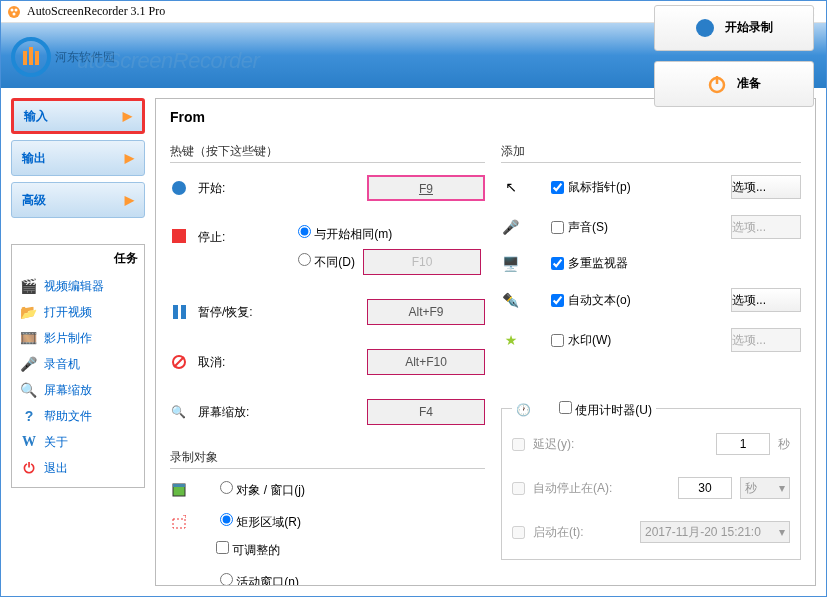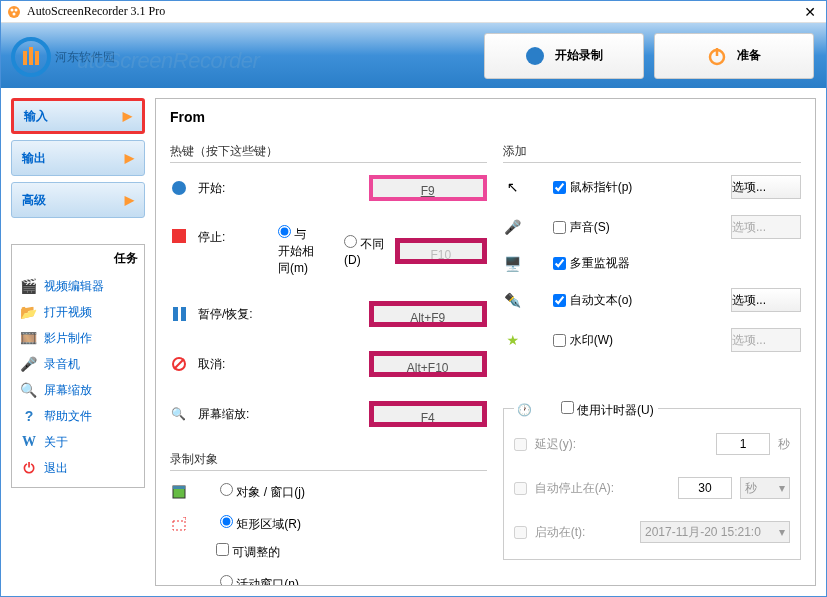--- a/index.html
+++ b/index.html
@@ -6,44 +6,44 @@
 body { width: 827px; height: 597px; background: #fff; border: 1px solid #4a90d9; overflow: hidden; position: relative; }
 .titlebar { height: 22px; background: #fff; display: flex; align-items: center; padding: 0 6px; border-bottom: 1px solid #e0e0e0; }
 .titlebar-icon { width: 14px; height: 14px; margin-right: 6px; }
 .titlebar-title { flex: 1; color: #000; font-family: Liberation Serif, serif; }
 .titlebar-close { width: 20px; text-align: center; cursor: pointer; font-size: 14px; }
 .header { height: 65px; background: linear-gradient(to bottom, #b3d4f2 0%, #3d8fd8 50%, #2a7ec8 100%); display: flex; align-items: center; padding: 0 12px; position: relative; }
 .watermark { position: absolute; left: 10px; top: 14px; display: flex; align-items: center; }
 .watermark-icon { width: 40px; height: 40px; }
 .watermark-text { font-size: 12px; color: #1e5a8e; font-weight: normal; margin-left: 4px; }
 .brand-text { position: absolute; left: 76px; top: 25px; font-size: 22px; color: rgba(100,160,210,0.4); font-weight: normal; letter-spacing: -0.5px; font-style: italic; }
-.header-buttons { margin-left: auto; display: flex; gap: 10px; }
+.header-buttons { margin-left: auto; display: flex; gap: 10px; flex-direction: column; }
 .header-btn { width: 160px; height: 46px; background: linear-gradient(to bottom, #fff, #f0f0f0); border: 1px solid #ccc; border-radius: 3px; display: flex; align-items: center; justify-content: center; gap: 10px; cursor: pointer; font-size: 15px; font-weight: bold; }
 .main-area { display: flex; height: calc(100% - 87px); padding: 10px; gap: 10px; }
 .left-col { width: 134px; display: flex; flex-direction: column; gap: 6px; text-align: right; }
 .nav-btn { height: 36px; background: linear-gradient(to bottom, #e8f2fb, #c4ddf2); border: 1px solid #9cc3e5; border-radius: 3px; display: flex; align-items: center; padding: 0 10px; cursor: pointer; font-size: 14px; font-weight: bold; color: #0066cc; }
 .nav-btn.selected { border: 3px solid #e33; }
 .nav-btn .arrow { margin-left: auto; color: #ff9933; font-size: 12px; }
 .tasks-panel { margin-top: 20px; border: 1px solid #bbb; padding: 6px 2px; background: #fff; }
 .tasks-title { font-weight: bold; margin: -14px 0 6px 6px; background: #fff; display: inline-block; padding: 0 4px; }
 .task-item { display: flex; align-items: center; gap: 6px; padding: 4px 6px; cursor: pointer; color: #0066cc; font-size: 13px; }
 .task-item .ticon { width: 18px; height: 18px; display: flex; align-items: center; justify-content: center; font-size: 14px; }
 .right-col { flex: 1; border: 1px solid #bbb; padding: 10px 14px; overflow: auto; }
 .panel-title { font-weight: bold; font-size: 14px; margin-bottom: 18px; }
 .row-grid { display: flex; gap: 16px; }
 .col-left { flex: 1.05; }
 .col-right { flex: 1; }
 .group-label { font-size: 12px; margin-bottom: 8px; color: #333; }
 .group-underline { border-bottom: 1px solid #ccc; margin-bottom: 12px; padding-bottom: 2px; }
 .hotkey-row { display: flex; align-items: center; margin-bottom: 24px; gap: 10px; }
 .hotkey-icon { width: 18px; flex-shrink: 0; display: flex; justify-content: center; }
 .hotkey-label { width: 68px; }
-.hotkey-radios { display: flex; flex-direction: row; gap: 6px; }
-.hotkey-btn { width: 118px; height: 26px; background: #f0f0f0; border: 5px solid #be185d; text-align: center; line-height: 24px; cursor: pointer; color: #555; }
-.hotkey-btn.active { border: 4px solid #ec4899; text-decoration: underline; }
+.hotkey-radios { display: flex; flex-direction: column; gap: 6px; }
+.hotkey-btn { width: 118px; height: 26px; background: #f0f0f0; border: 1px solid #be185d; text-align: center; line-height: 24px; cursor: pointer; color: #555; }
+.hotkey-btn.active { border: 2px solid #ec4899; text-decoration: underline; }
 .add-row { display: flex; align-items: center; margin-bottom: 16px; gap: 8px; }
 .add-icon { width: 20px; display: flex; justify-content: center; font-size: 14px; }
 .add-check { display: flex; align-items: center; gap: 4px; flex: 1; }
 .opt-btn { width: 70px; height: 24px; background: linear-gradient(to bottom, #fff, #f0f0f0); border: 1px solid #ccc; cursor: pointer; text-align: left; line-height: 22px; }
 .opt-btn.disabled { color: #aaa; background: #f5f5f5; }
 .rec-row { display: flex; align-items: flex-start; margin-bottom: 14px; gap: 10px; }
 .rec-icon { width: 18px; display: flex; justify-content: center; padding-top: 2px; }
 .rec-opts { display: flex; flex-direction: column; gap: 10px; }
 .timer-box { border: 1px solid #ccc; padding: 12px 10px; }
 .timer-title { display: flex; align-items: center; gap: 6px; margin: -20px 0 14px 0; background: #fff; padding: 0 4px; width: fit-content; }

